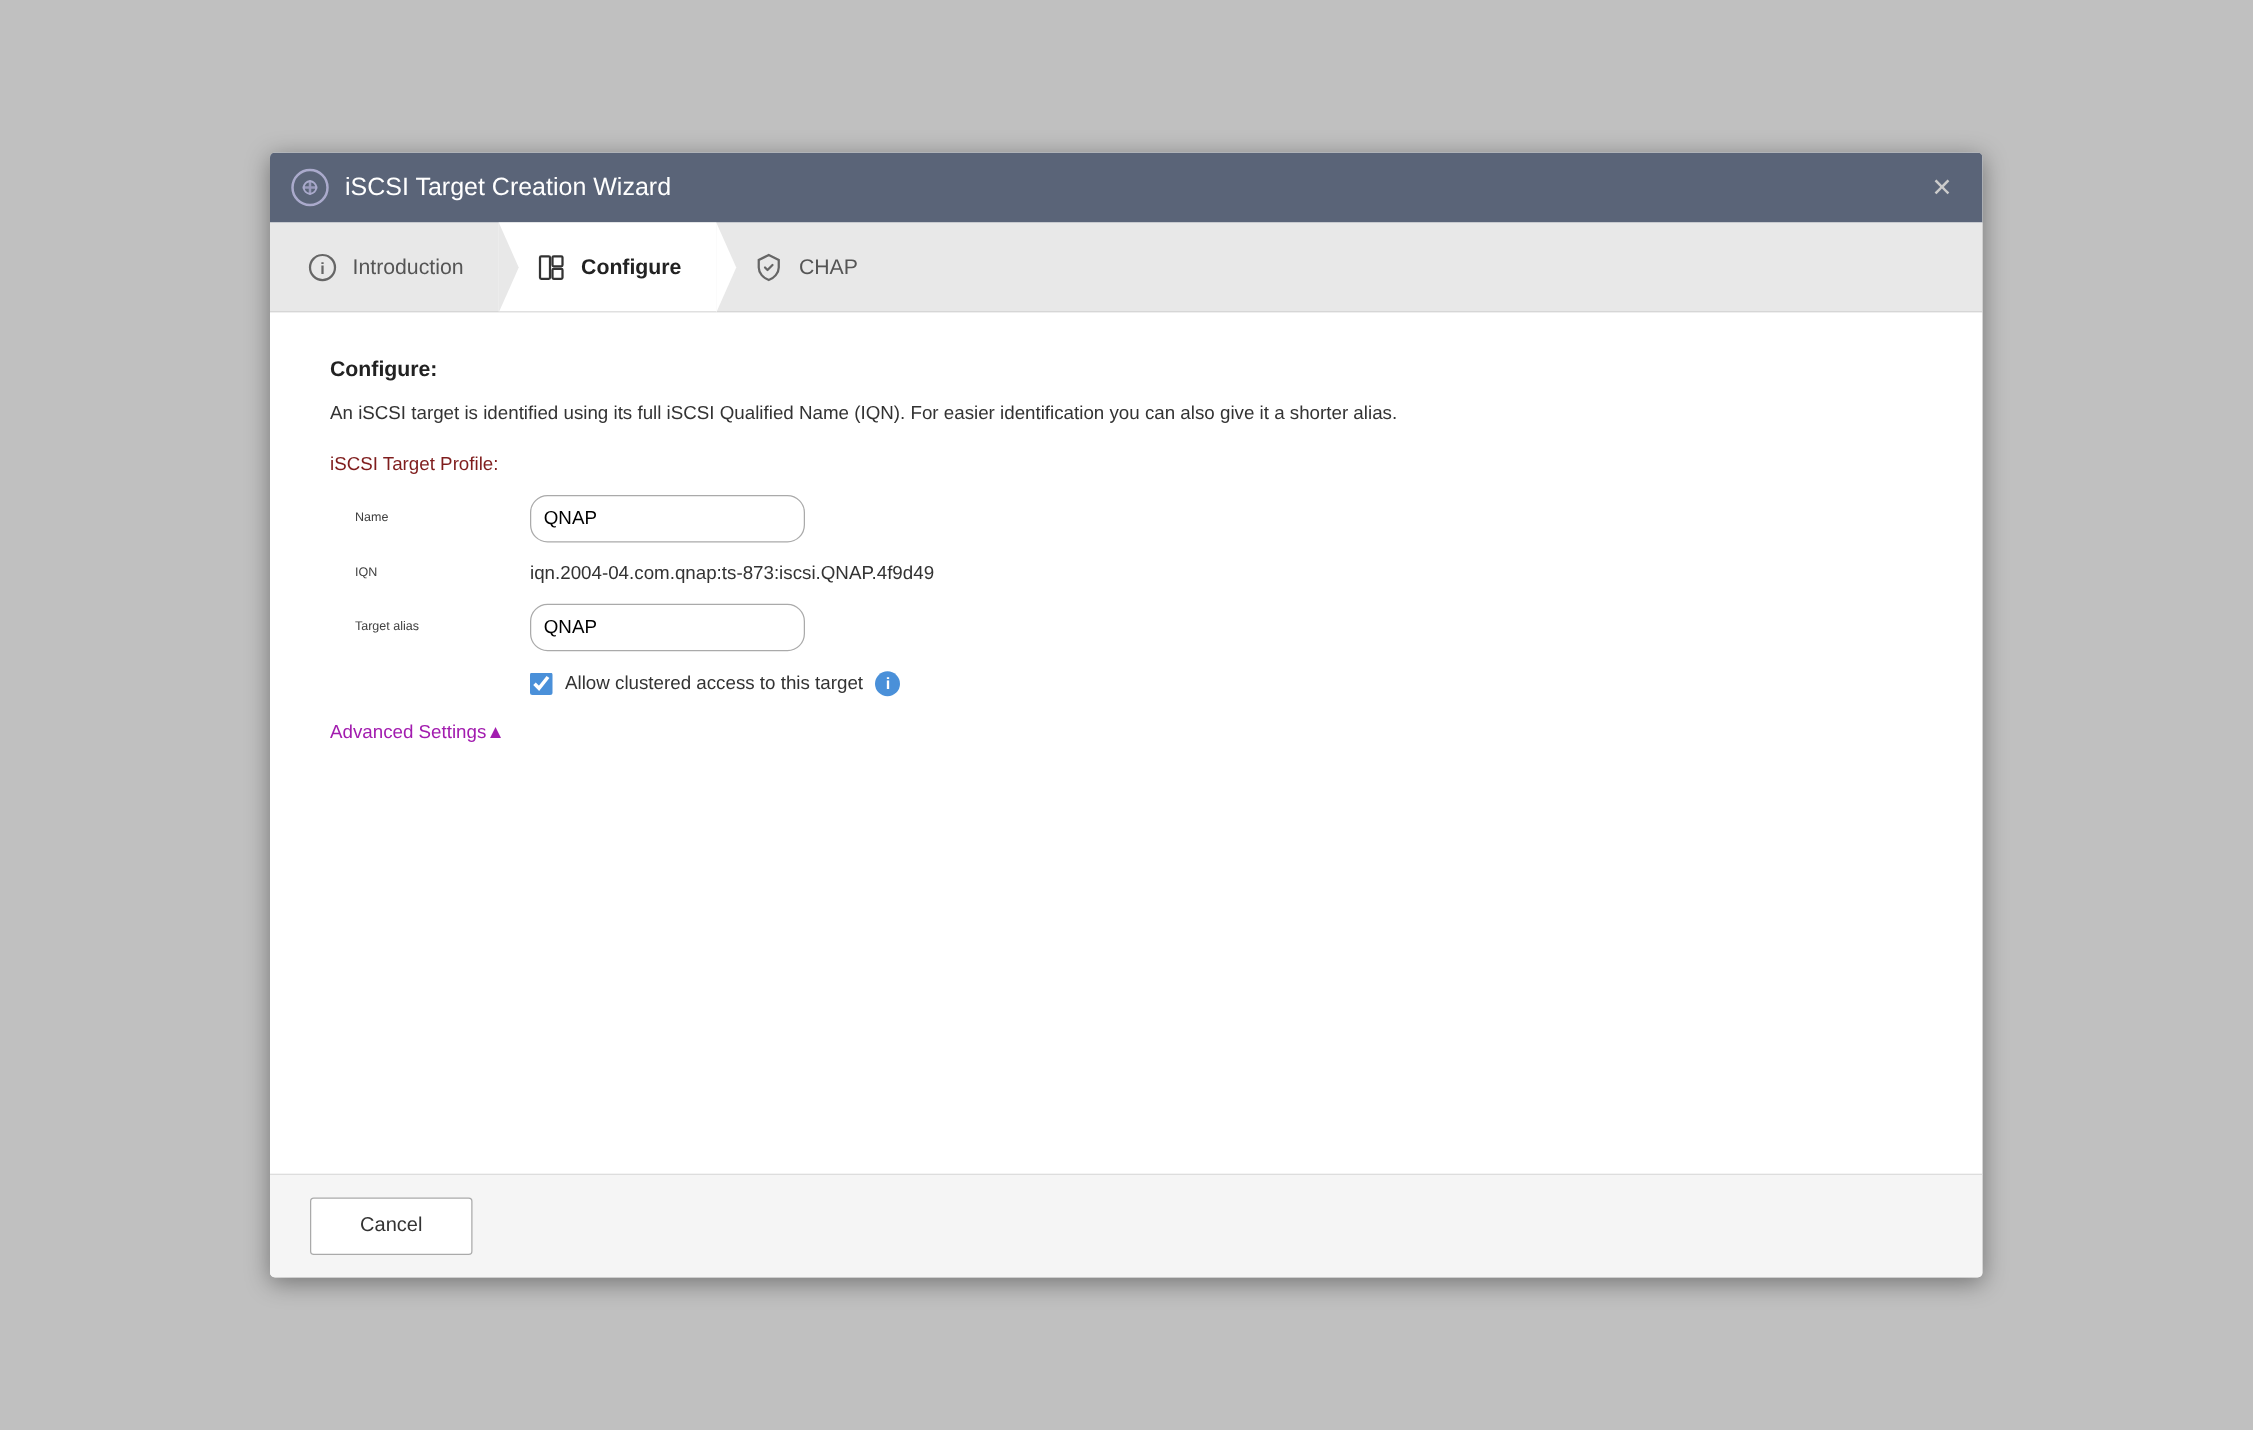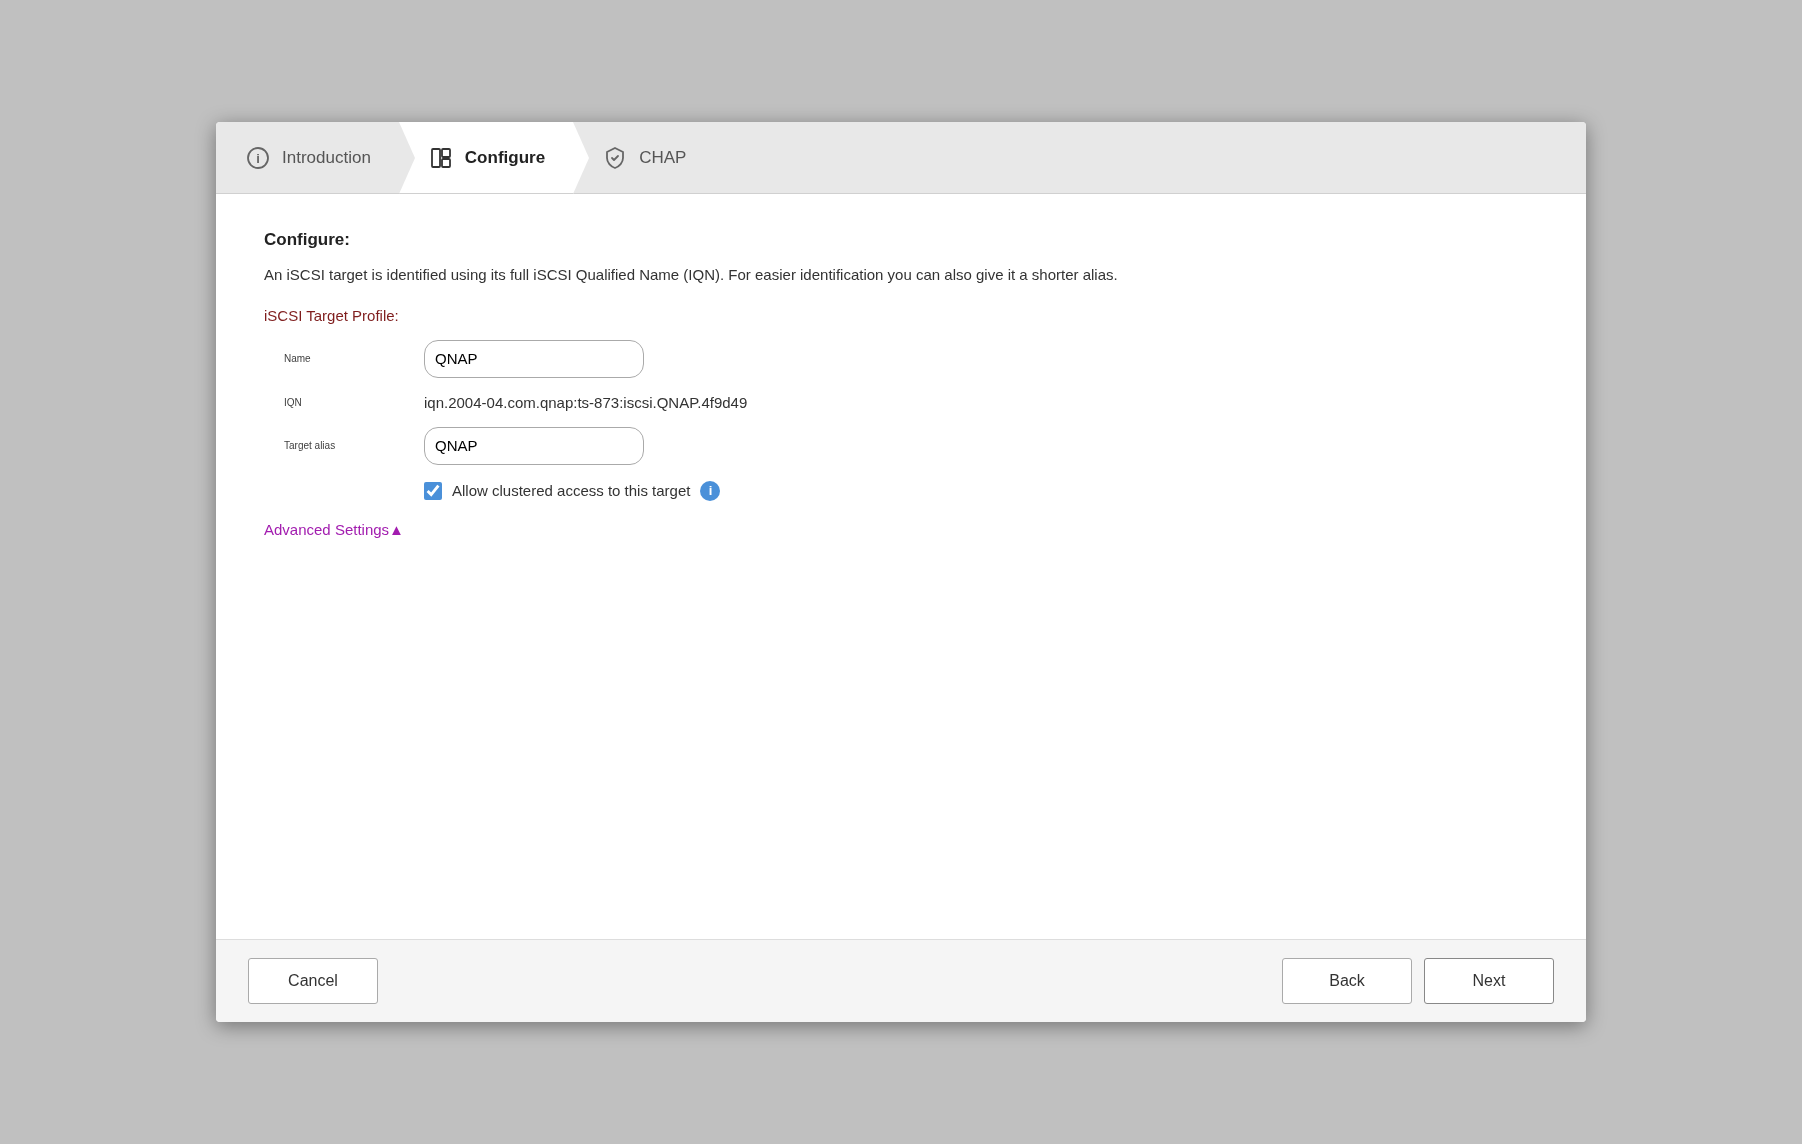--- a/index.html
+++ b/index.html
@@ -235,20 +235,32 @@
     .btn-next {
       background: #fff;
       border-color: #888;
     }
   </style>
 </head>
 <body>
 
 <div class="window">
 
+  <div class="title-bar">
+    <div class="title-bar-left">
+
+      <svg class="title-bar-icon" viewBox="0 0 32 32" fill="none">
+        <circle cx="16" cy="16" r="14" stroke="#aac" stroke-width="2" fill="none"></circle>
+        <path d="M10 16 L22 16 M16 10 L16 22" stroke="#99b" stroke-width="2"></path>
+        <circle cx="16" cy="16" r="5" stroke="#aac" stroke-width="1.5" fill="none"></circle>
+      </svg>
+      <span class="title-bar-title">iSCSI Target Creation Wizard</span>
+    </div>
+    <button class="close-btn">✕</button>
+  </div>
 
   <div class="step-bar">
 
     <div class="step-item">
       <span class="step-icon">
         <svg width="24" height="24" viewBox="0 0 24 24" fill="none">
           <circle cx="12" cy="12" r="10" stroke="#666" stroke-width="1.8"></circle>
           <text x="12" y="17" text-anchor="middle" font-size="13" font-weight="bold" fill="#666">i</text>
         </svg>
       </span>
@@ -313,19 +325,15 @@
     <div class="advanced-settings">
       <span>Advanced Settings▲</span>
     </div>
 
   </div>
 
   <div class="footer">
     <div class="footer-left">
       <button class="btn">Cancel</button>
     </div>
-    <div class="footer-right">
-      <button class="btn">Back</button>
-      <button class="btn btn-next">Next</button>
-    </div>
   </div>
 
 </div>
 
 </body></html>

